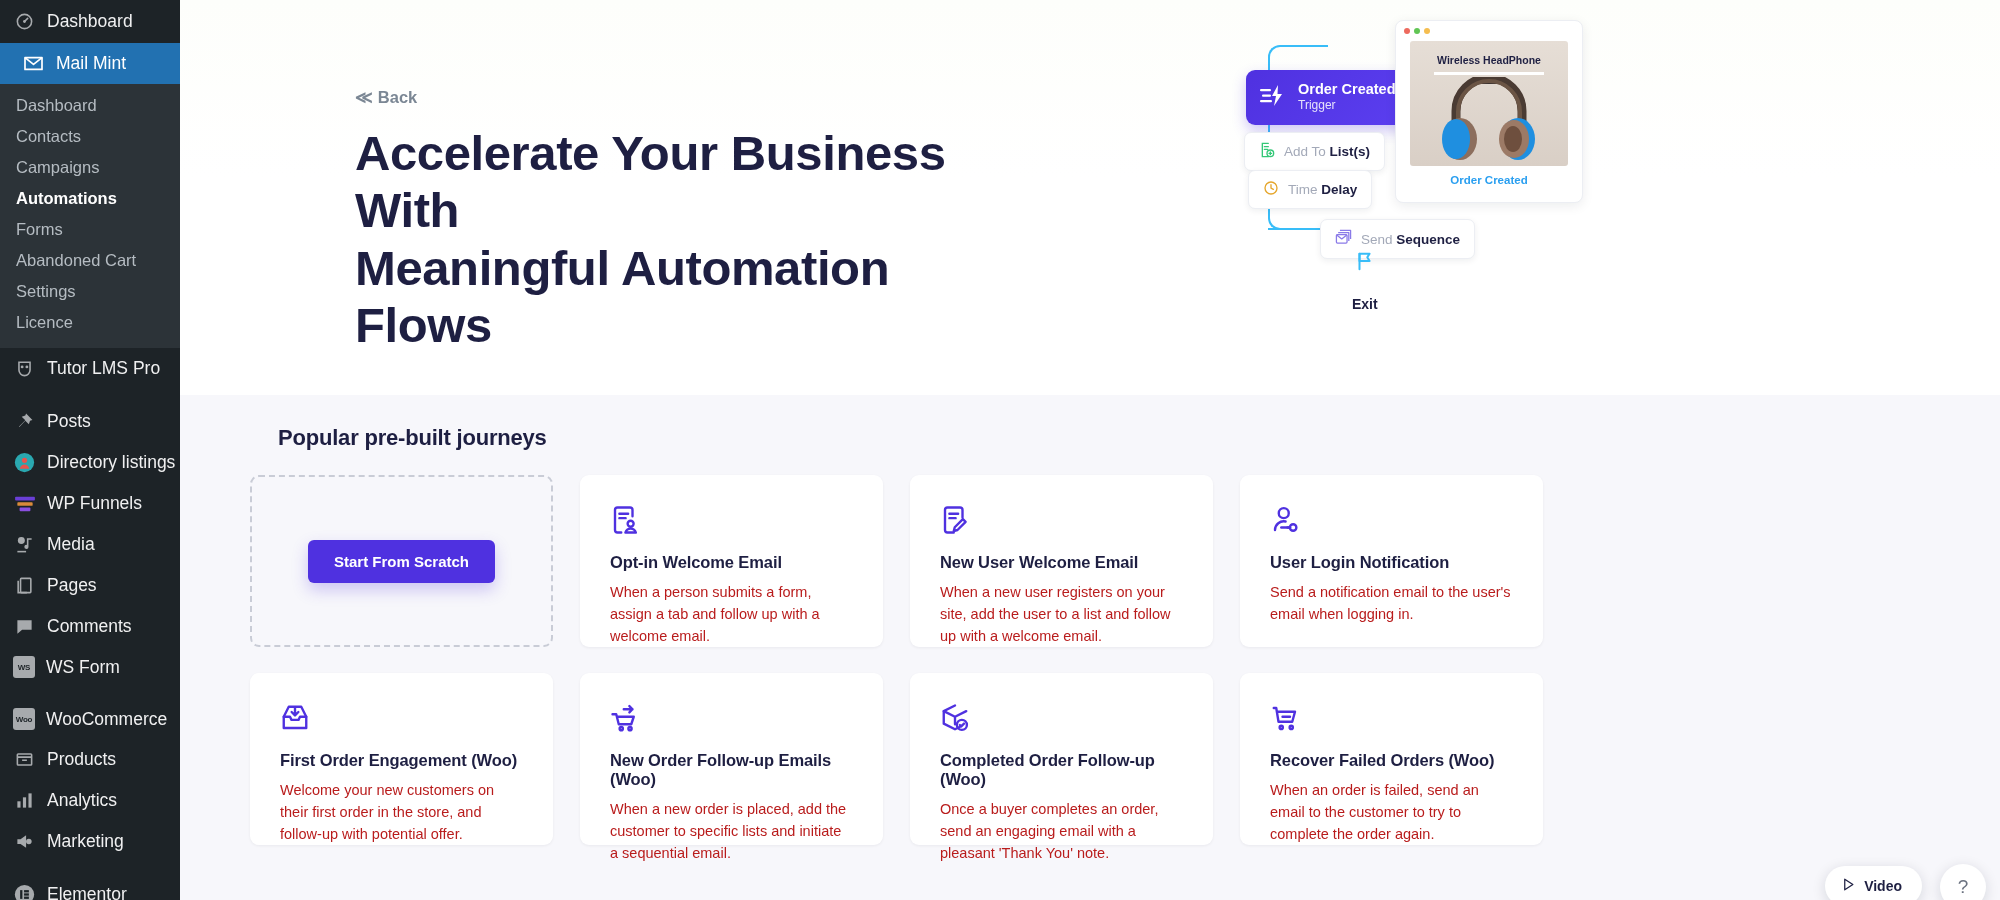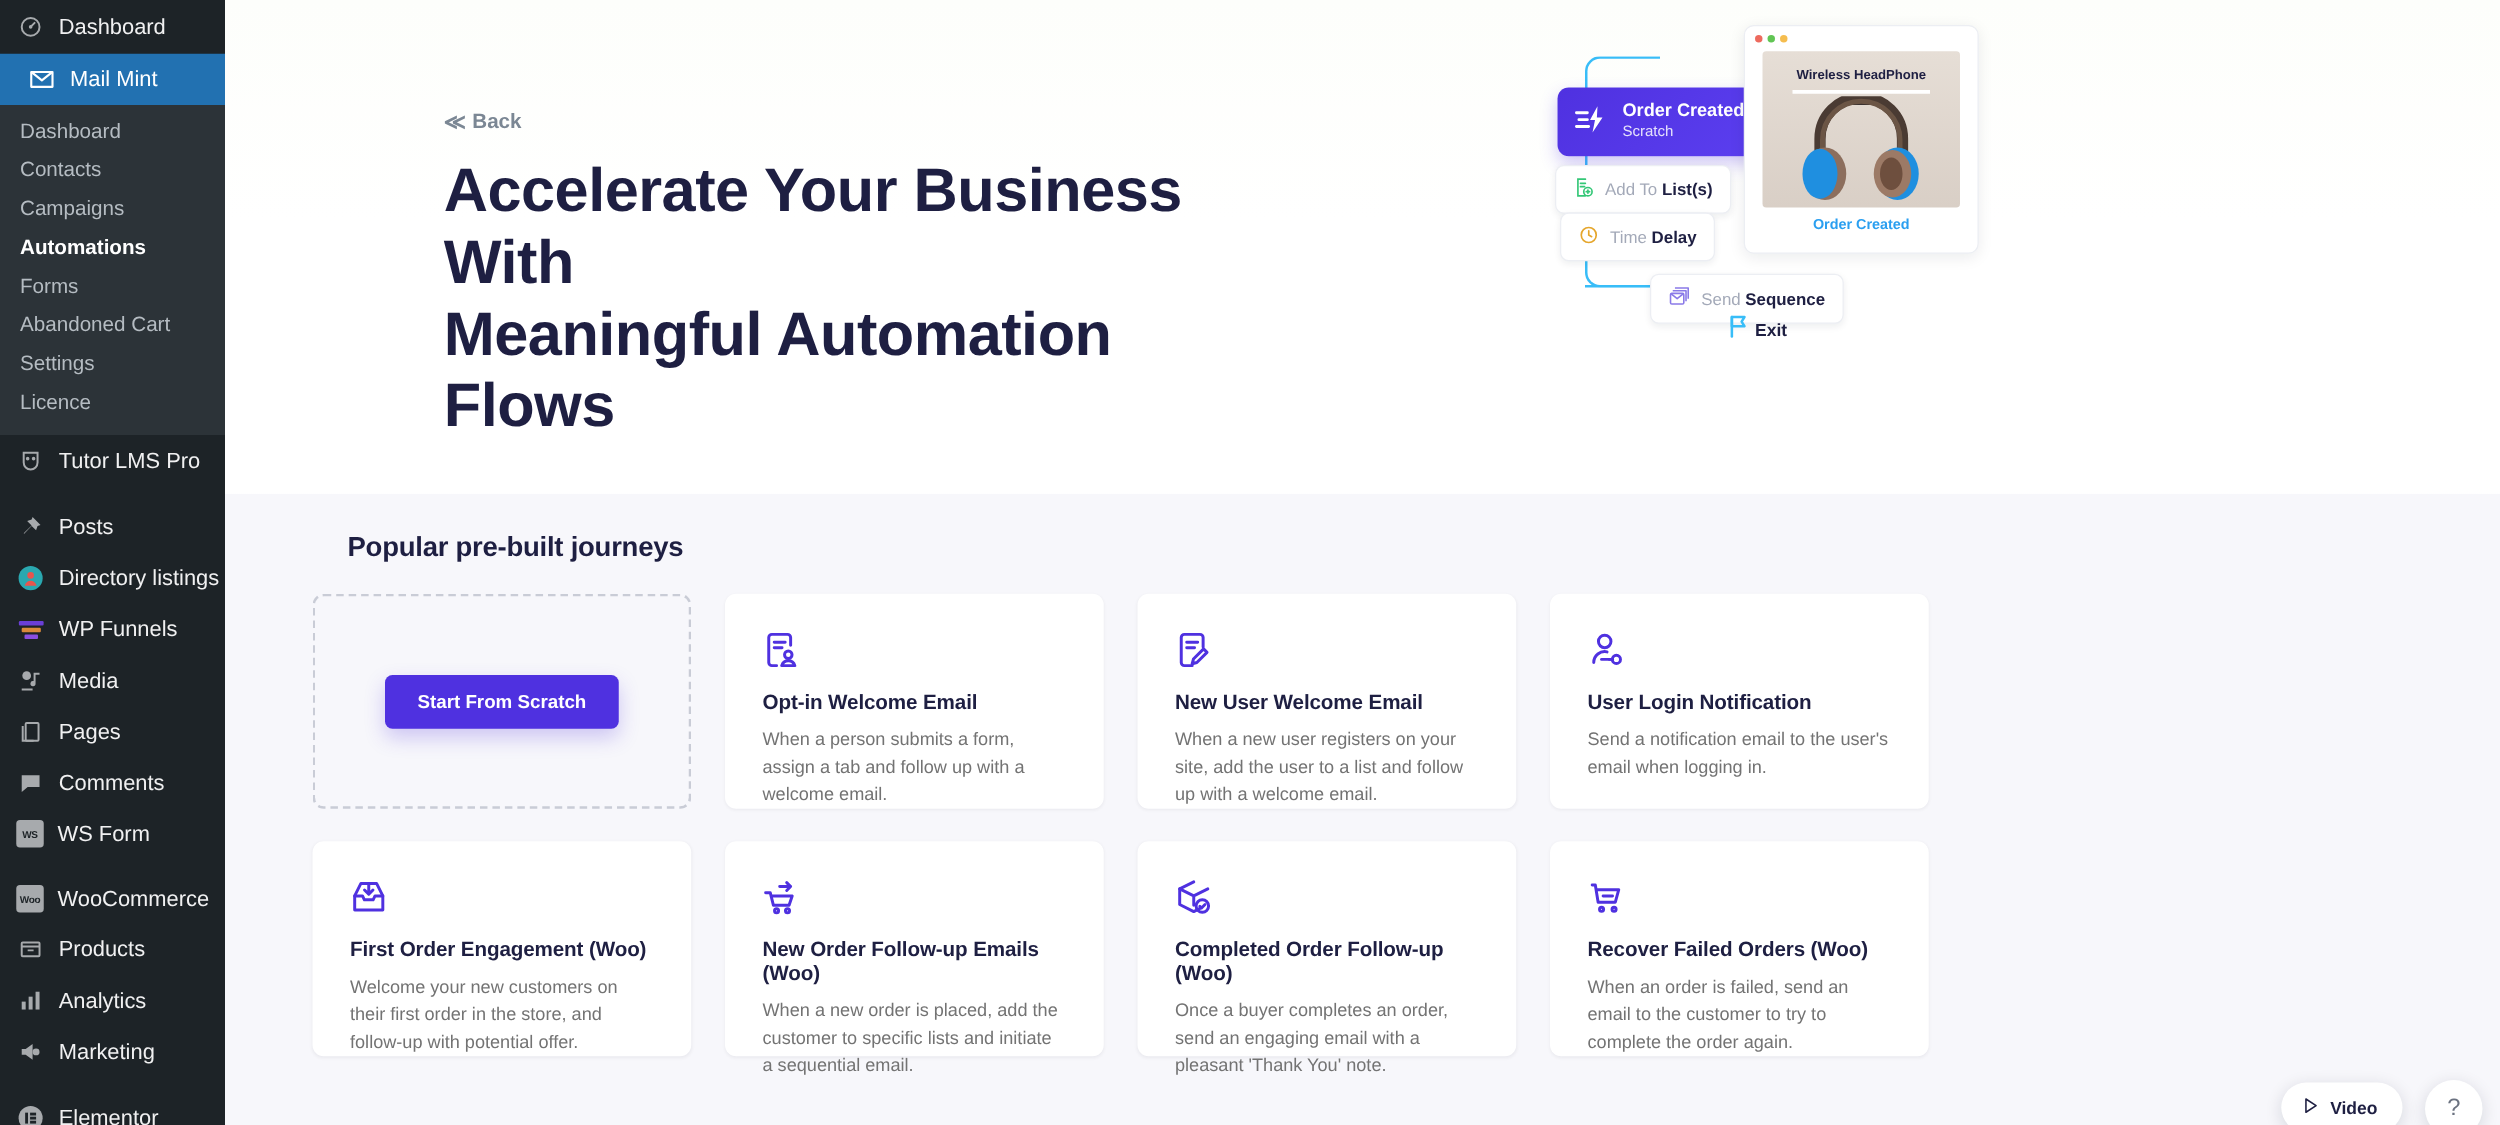--- a/index.html
+++ b/index.html
@@ -103,21 +103,21 @@
     border-radius: 9px; box-shadow: 0 6px 14px rgba(79,49,224,.28);
     gap: 12px;
   }
   .node-trigger .t1 { font-size: 14.5px; font-weight: bold; line-height: 1.2; }
   .node-trigger .t2 { font-size: 12px; opacity: .85; line-height: 1.3; }
   .node-list { left: 4px; top: 132px; }
   .node-delay { left: 8px; top: 170px; }
   .node-seq { left: 80px; top: 219px; }
   .exit {
     position: absolute; left: 112px; top: 250px;
-    display: flex; align-items: center; gap: 2px; margin-left: 28px;
+    display: flex; flex-direction: column; align-items: center; gap: 20px;
   }
   .exit-label { font-size: 14px; font-weight: bold; color: #1e1f42; }
 
   
   .preview {
     position: absolute; left: 155px; top: 20px; width: 188px; height: 183px;
     background: #fff; border: 1px solid #eceef3; border-radius: 8px;
     box-shadow: 0 3px 12px rgba(16,24,40,.08); overflow: hidden;
   }
   .preview-bar { height: 20px; display: flex; align-items: center; gap: 4px; padding-left: 8px; }
@@ -163,21 +163,21 @@
     background: #4f31e0; color: #fff; border: none; border-radius: 6px;
     padding: 13px 26px; font-size: 15px; font-weight: bold; cursor: pointer;
     box-shadow: 0 7px 16px rgba(79,49,224,.25);
     font-family: "Liberation Sans", sans-serif;
   }
   .card-icon { color: #4f31e0; margin-bottom: 18px; height: 30px; }
   .card-title {
     font-size: 16.5px; font-weight: bold; color: #1e1f42;
     margin-bottom: 10px; letter-spacing: -0.1px;
   }
-  .card-desc { font-size: 14.5px; line-height: 1.5; color: #737373; }
+  .card-desc { font-size: 14.5px; line-height: 1.5; color: #b91c1c; }
 
   
   .fab-video {
     position: absolute; right: 78px; bottom: -6px;
     background: #fff; border-radius: 22px; padding: 11px 20px 11px 16px;
     display: flex; align-items: center; gap: 8px;
     box-shadow: 0 3px 14px rgba(16,24,40,.14);
     font-size: 14px; font-weight: bold; color: #1e1f42;
   }
   .fab-help {
@@ -382,21 +382,21 @@
           <span>
             <svg width="26" height="24" viewBox="0 0 26 24" fill="#fff">
                 <rect x="0" y="5" width="11" height="2.3" rx="1.1"></rect>
                 <rect x="2" y="10.5" width="9" height="2.3" rx="1.1"></rect>
                 <rect x="0" y="16" width="12" height="2.3" rx="1.1"></rect>
                 <path d="M18 1l-6 11h4l-2 10 8-12h-4.5z"></path>
               </svg>
           </span>
           <span>
             <span class="t1" style="display:block">Order Created</span>
-            <span class="t2" style="display:block">Scratch</span>
+            <span class="t2" style="display:block">Trigger</span>
           </span>
         </div>
 
         <div class="node node-list">
           <span>
             <svg width="16" height="16" viewBox="0 0 24 24" fill="none" stroke="#34c777" stroke-width="2" stroke-linecap="round">
                 <path d="M14 2H5v20h9"></path>
                 <path d="M8 7h6M8 11h5"></path>
                 <circle cx="17" cy="17" r="5"></circle>
                 <path d="M17 15v4M15 17h4"></path>

